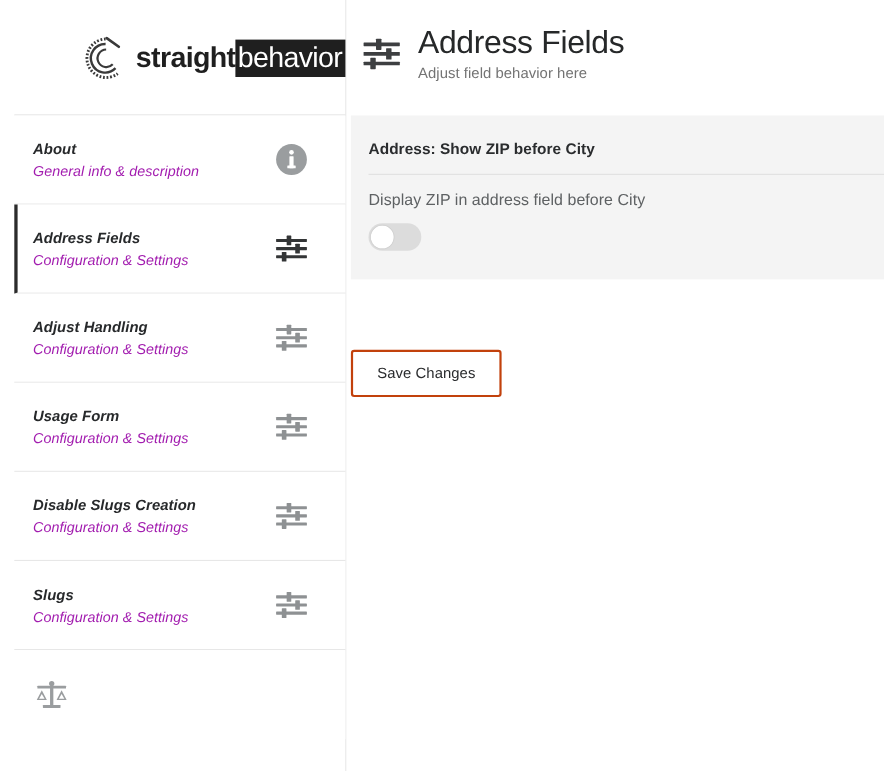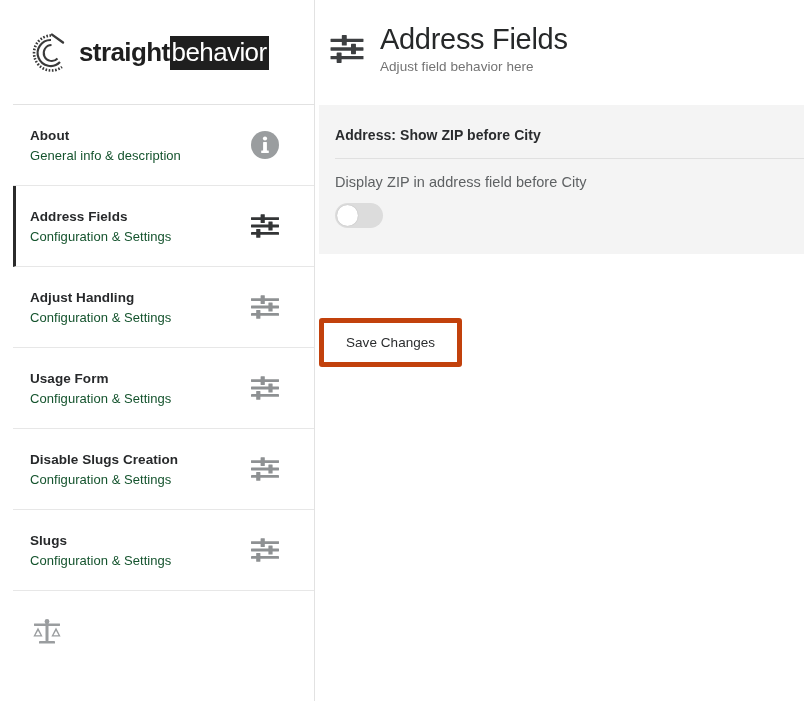--- a/index.html
+++ b/index.html
@@ -24,22 +24,22 @@
     height: 701px;
     flex: 0 0 315px;
     border-right: 1px solid #e2e2e2;
     background: #ffffff;
     position: relative;
   }
   .logo-area {
     height: 105px;
     display: flex;
     align-items: center;
-    justify-content: flex-start;
-    padding-left: 30px;
+    justify-content: flex-end;
+    padding-left: 13px;
     position: relative;
   }
   .logo-divider {
     position: absolute;
     left: 13px;
     right: 0;
     bottom: 0;
     height: 1px;
     background: #e2e2e2;
   }
@@ -57,21 +57,21 @@
     align-items: baseline;
   }
   .logo-word .w1 { color: #1f1f1f; }
   .logo-word .w2 {
     color: #ffffff;
     background: #1f1f1f;
     padding: 1px 3px 2px 2px;
     font-weight: normal;
   }
 
-  .nav { padding-left: 13px; }
+  .nav { padding-left: 13px; font-style: italic; }
   .nav-item {
     position: relative;
     display: flex;
     align-items: center;
     justify-content: space-between;
     height: 81px;
     padding: 0 32px 0 17px;
     border-bottom: 1px solid #e7e7e7;
     cursor: pointer;
     background: #ffffff;
@@ -83,21 +83,21 @@
   }
   .nav-text { display: flex; flex-direction: column; gap: 5px; }
   .nav-title {
     font-size: 13.5px;
     font-weight: bold;
     color: #27292b;
     letter-spacing: 0.05px;
   }
   .nav-sub {
     font-size: 13px;
-    color: #14532d;
+    color: #a21caf;
     letter-spacing: 0.05px;
   }
   .nav-icon { width: 34px; height: 34px; flex: 0 0 34px; display: block; }
 
   
   .main {
     flex: 1 1 auto;
     height: 701px;
     background: #ffffff;
     position: relative;
@@ -164,21 +164,21 @@
     height: 21px;
     border-radius: 50%;
     background: #ffffff;
     box-shadow: 0 0 1px rgba(0,0,0,0.28);
   }
 
   .save-wrap { padding: 64px 0 0 4px; }
   .save-btn {
     display: inline-block;
     background: #ffffff;
-    border: 5px solid #c2410c;
+    border: 2px solid #c2410c;
     border-radius: 3px;
     padding: 12px 22px;
     font-size: 13.5px;
     color: #2a2c2e;
     font-family: "Liberation Sans", sans-serif;
     cursor: pointer;
     letter-spacing: 0.05px;
   }
 </style>
 </head>

